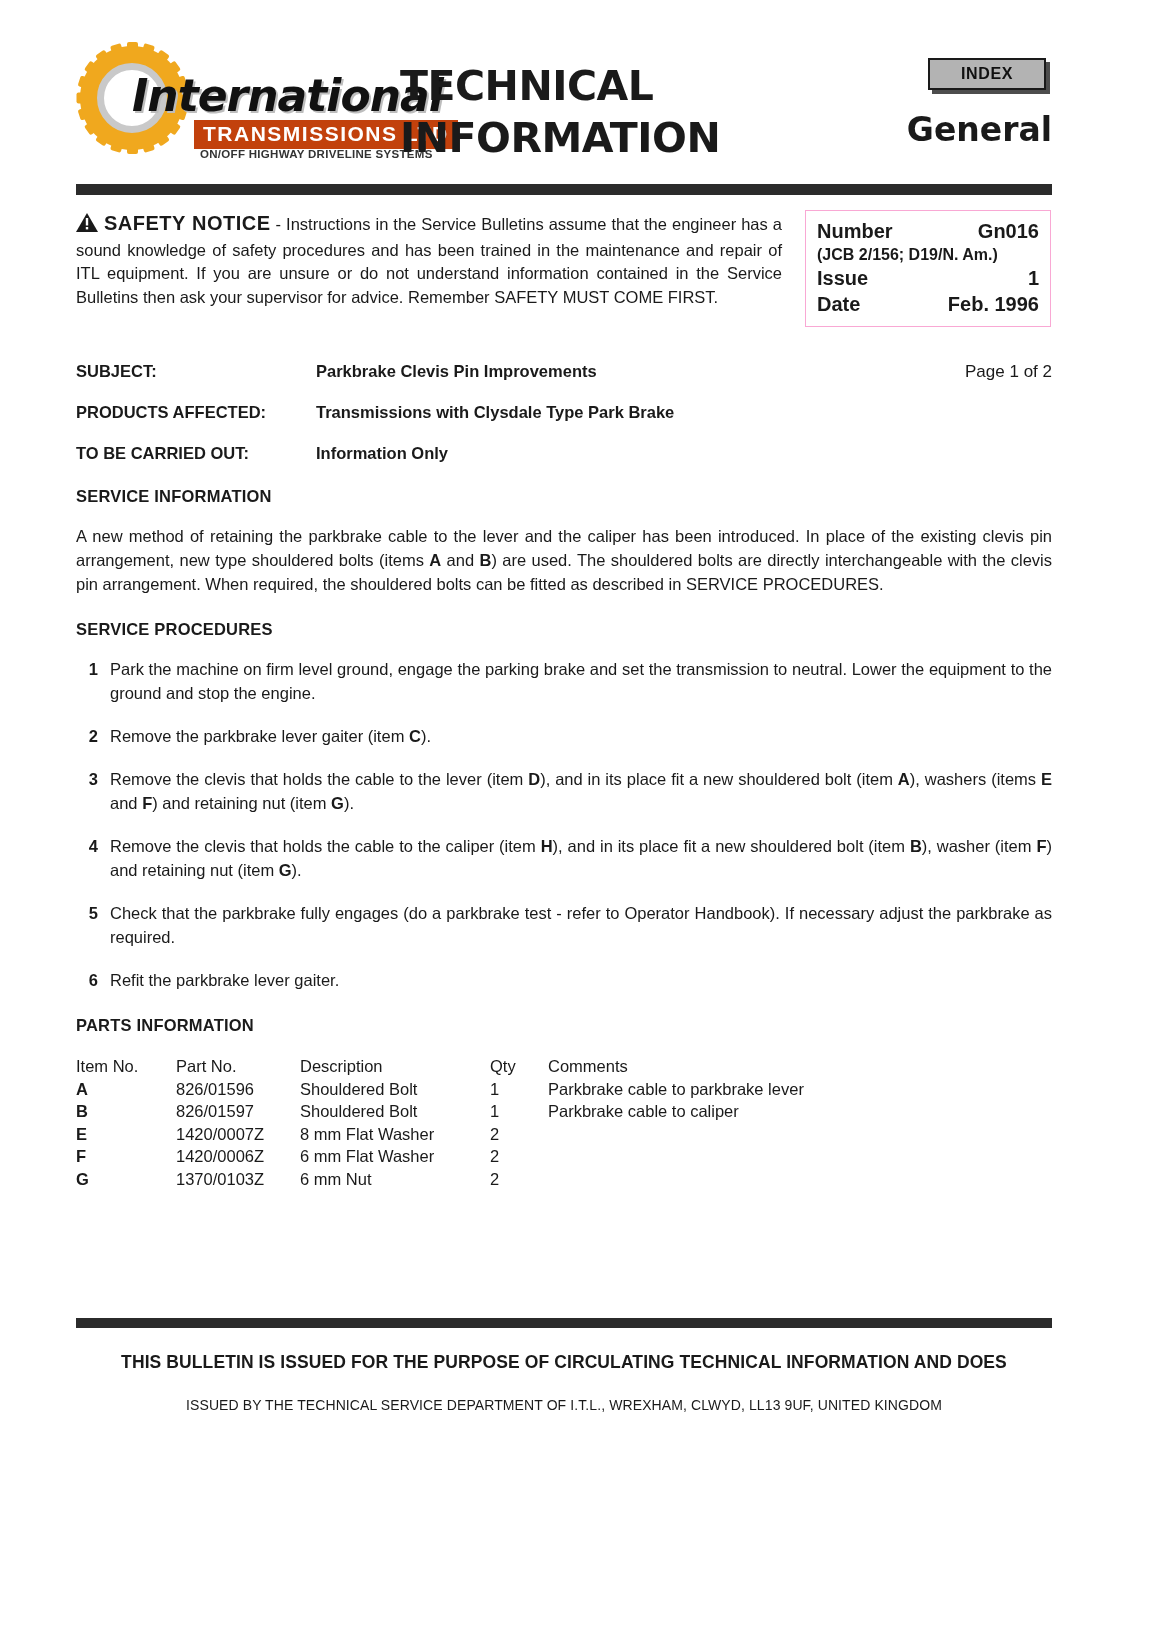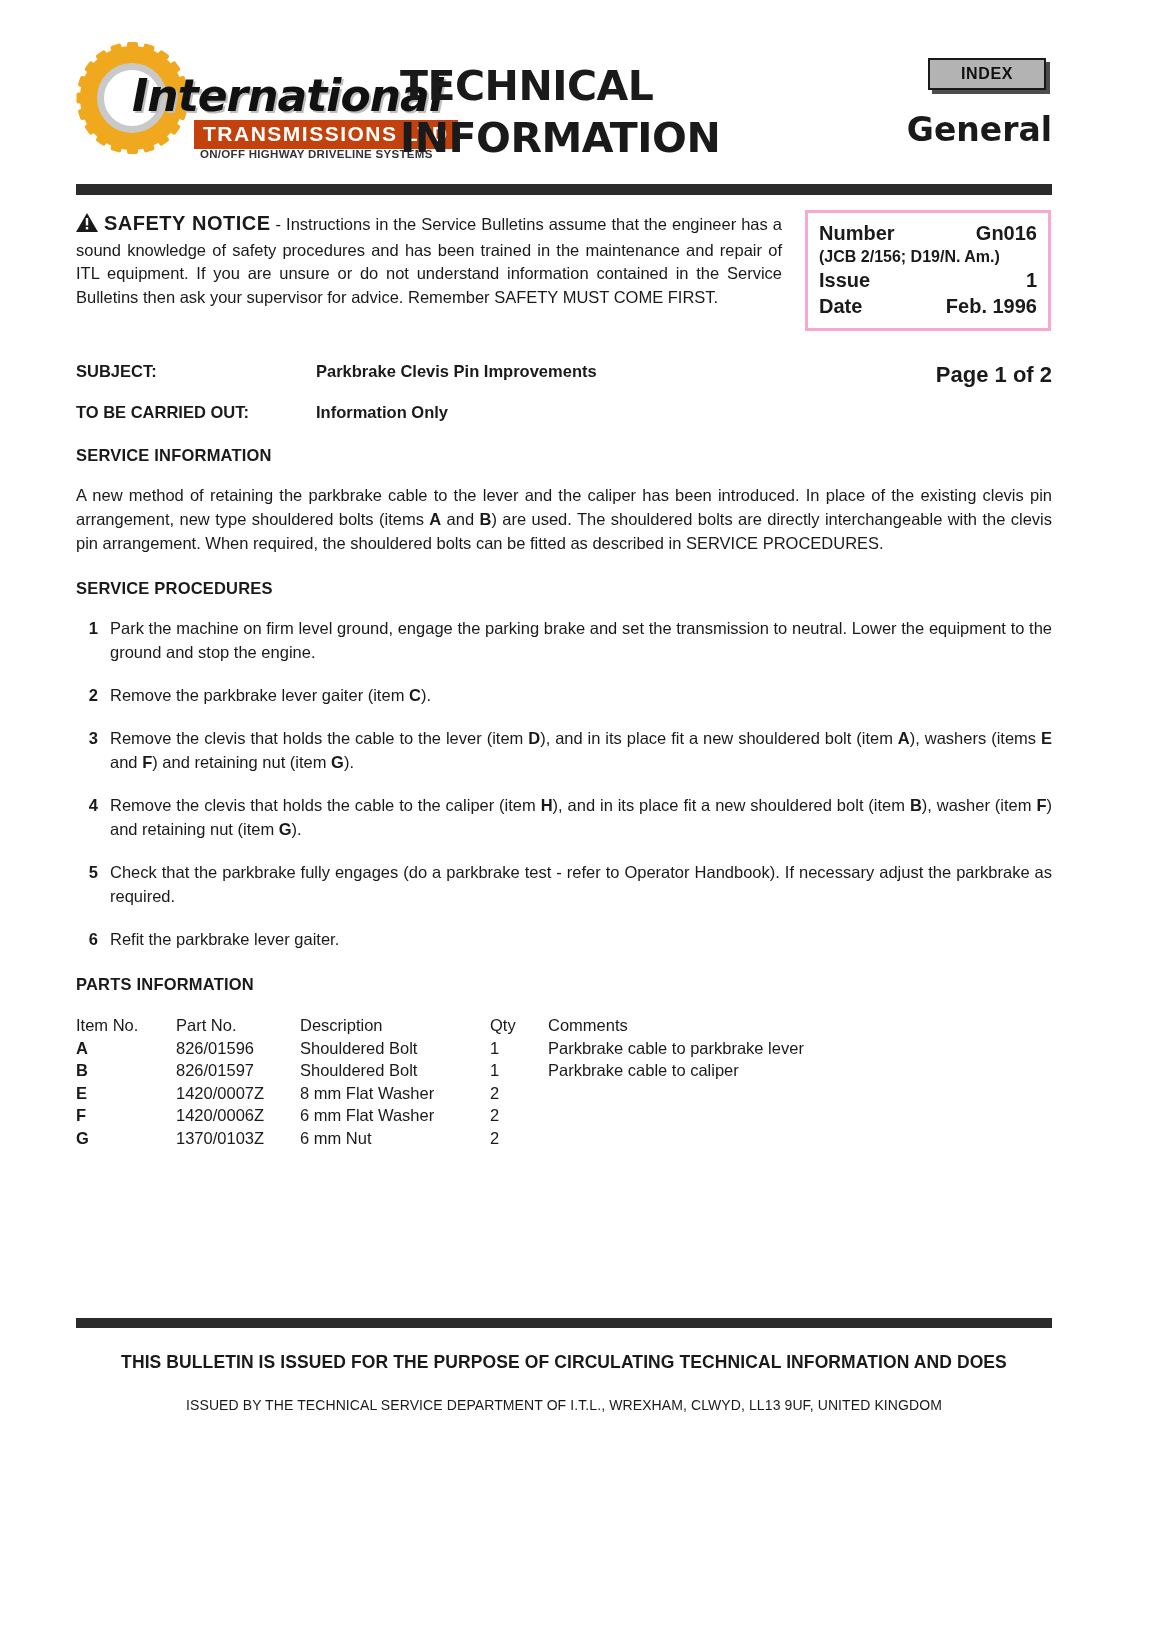--- a/index.html
+++ b/index.html
@@ -201,21 +201,21 @@
   .safety-head {
     font-weight: bold;
     font-size: 20px;
     letter-spacing: 0.5px;
   }
   .info-box {
     position: absolute;
     right: 1px;
     top: -2px;
     width: 246px;
-    border: 3px solid #f9a8d4;
+    border: 1px solid #f9a8d4;
     padding: 7px 11px 9px 11px;
     box-sizing: border-box;
   }
   .info-line {
     display: flex;
     justify-content: space-between;
     font-weight: bold;
     font-size: 20px;
     line-height: 26px;
   }
@@ -234,22 +234,22 @@
     display: flex;
     font-weight: bold;
     font-size: 16.5px;
     margin-bottom: 22px;
   }
   .meta-label { width: 240px; flex: none; }
   .page-num {
     position: absolute;
     right: 0;
     top: 0;
-    font-weight: bold;
-    font-size: 22px;
+    font-weight: normal;
+    font-size: 17px;
   }
 
   
   .section-head {
     font-weight: bold;
     font-size: 16.5px;
     letter-spacing: 0.2px;
     margin-top: 24px;
     margin-bottom: 18px;
   }
@@ -407,20 +407,24 @@
           <span>Feb. 1996</span>
         </div>
       </div>
     </div>
 
     <div class="meta">
       <div class="page-num">Page 1 of 2</div>
       <div class="meta-row">
         <div class="meta-label">SUBJECT:</div>
         <div>Parkbrake Clevis Pin Improvements</div>
+      </div>
+      <div class="meta-row">
+        <div class="meta-label">PRODUCTS AFFECTED:</div>
+        <div>Transmissions with Clysdale Type Park Brake</div>
       </div>
       <div class="meta-row">
         <div class="meta-label">TO BE CARRIED OUT:</div>
         <div>Information Only</div>
       </div>
     </div>
 
     <div class="section-head">SERVICE INFORMATION</div>
     <div class="para"><span>A new method of retaining the parkbrake cable to the lever and the caliper has been introduced. In place of the existing clevis pin arrangement, new type shouldered bolts (items </span><b class="itm">A</b><span> and </span><b class="itm">B</b><span>) are used. The shouldered bolts are directly interchangeable with the clevis pin arrangement. When required, the shouldered bolts can be fitted as described in SERVICE PROCEDURES.</span></div>
 

